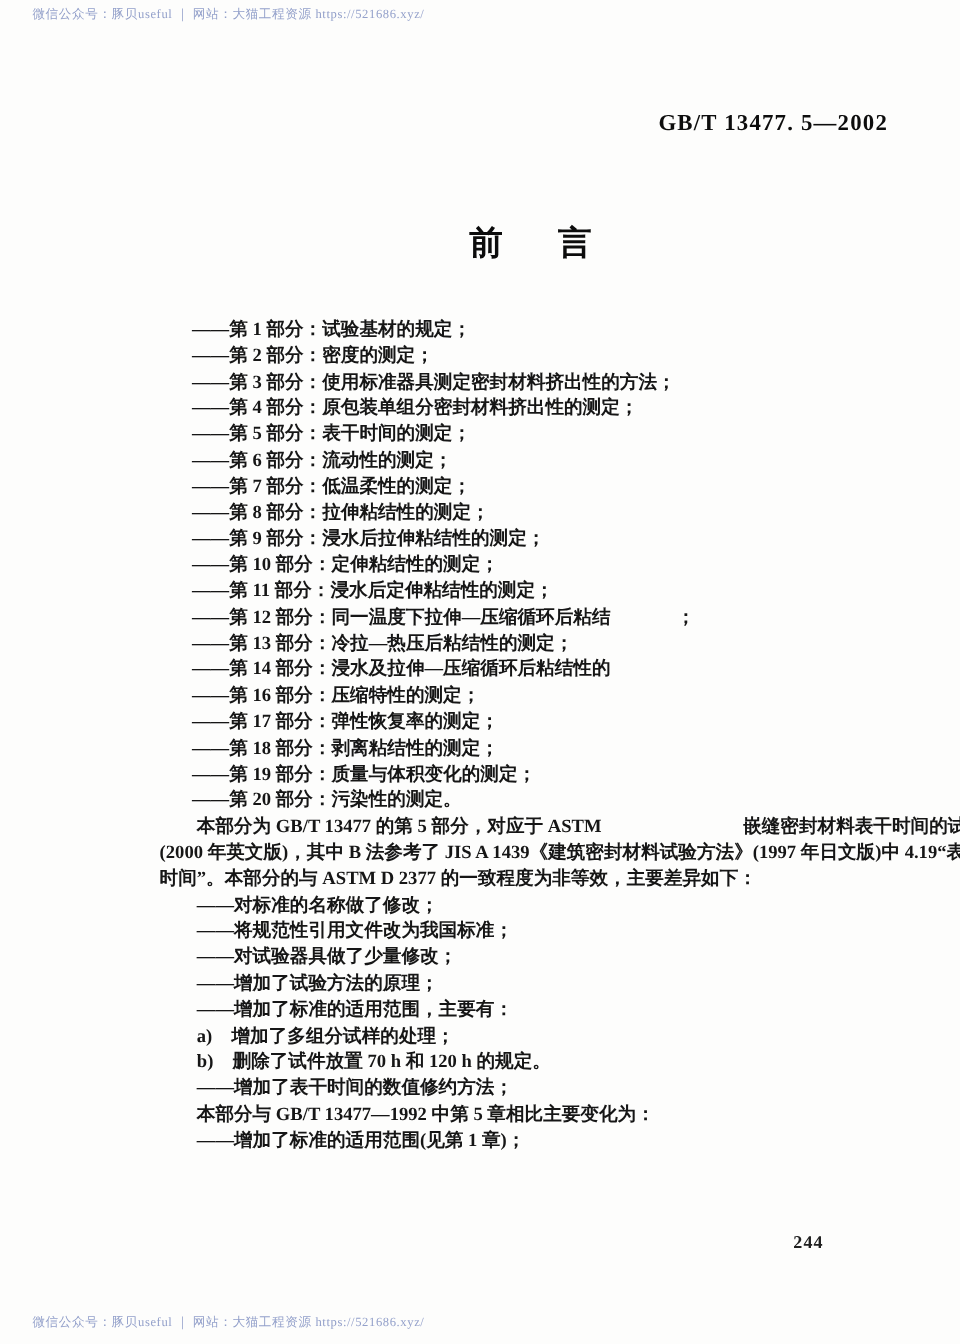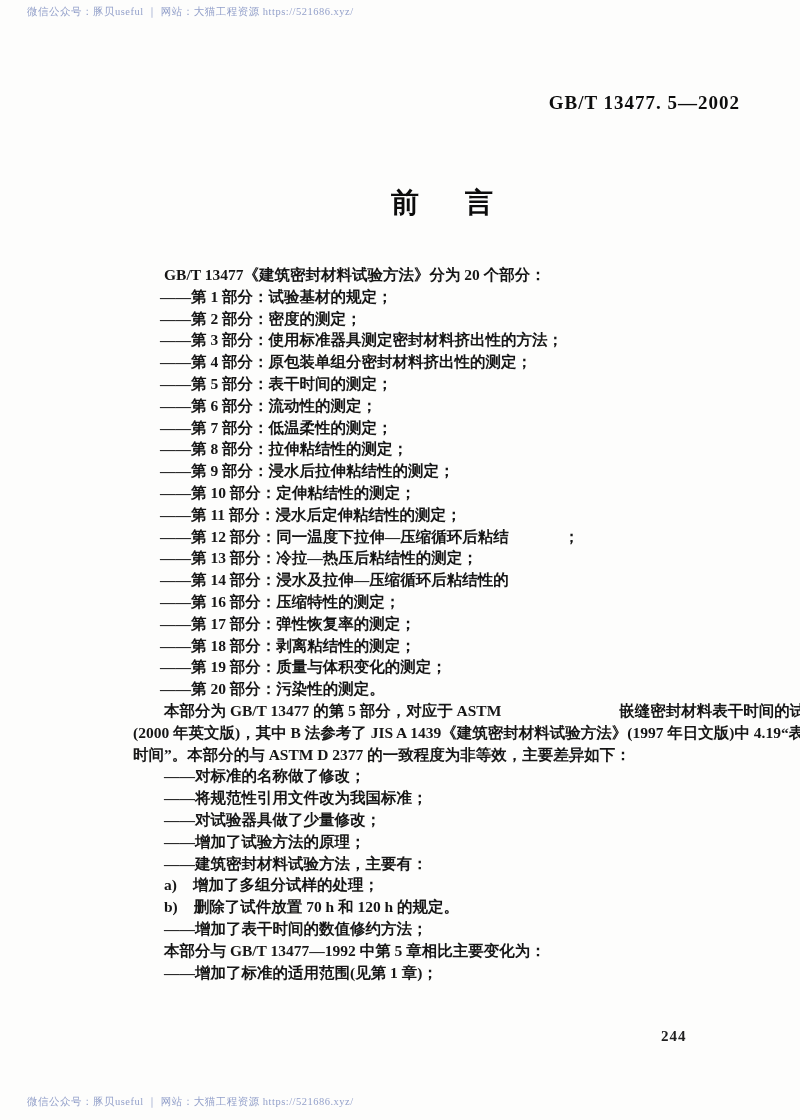--- a/index.html
+++ b/index.html
@@ -52,21 +52,20 @@
 <div class="watermark wm-top" style="color: rgb(147, 160, 202);">微信公众号：豚贝useful ｜ 网站：大猫工程资源 https://521686.xyz/</div>
 
 <div class="doc-number">GB/T 13477. 5—2002</div>
 
 <div class="page-title">
   <span>前</span>
   <span>言</span>
 </div>
 
 <div class="body-block">
-  <div class="ln indent">GB/T 13477《建筑密封材料试验方法》分为 20 个部分：</div>
 
   <div class="ln list">——第 1 部分：试验基材的规定；</div>
   <div class="ln list">——第 2 部分：密度的测定；</div>
   <div class="ln list">——第 3 部分：使用标准器具测定密封材料挤出性的方法；</div>
   <div class="ln list">——第 4 部分：原包装单组分密封材料挤出性的测定；</div>
   <div class="ln list">——第 5 部分：表干时间的测定；</div>
   <div class="ln list">——第 6 部分：流动性的测定；</div>
   <div class="ln list">——第 7 部分：低温柔性的测定；</div>
   <div class="ln list">——第 8 部分：拉伸粘结性的测定；</div>
   <div class="ln list">——第 9 部分：浸水后拉伸粘结性的测定；</div>
@@ -86,21 +85,21 @@
   <div class="ln indent">
     <span>本部分为 GB/T 13477 的第 5 部分，对应于 ASTM</span><span class="sp sp120"></span><span>嵌缝密封材料表干时间的试验方法》</span>
   </div>
   <div class="ln">(2000 年英文版)，其中 B 法参考了 JIS A 1439《建筑密封材料试验方法》(1997 年日文版)中 4.19“表干</div>
   <div class="ln">时间”。本部分的与 ASTM D 2377 的一致程度为非等效，主要差异如下：</div>
 
   <div class="ln indent">——对标准的名称做了修改；</div>
   <div class="ln indent">——将规范性引用文件改为我国标准；</div>
   <div class="ln indent">——对试验器具做了少量修改；</div>
   <div class="ln indent">——增加了试验方法的原理；</div>
-  <div class="ln indent">——建筑密封材料试验方法，主要有：</div>
+  <div class="ln indent">——增加了标准的适用范围，主要有：</div>
 
   <div class="ln indent">
     <span>a)</span><span class="sub-gap"></span><span>增加了多组分试样的处理；</span>
   </div>
   <div class="ln indent">
     <span>b)</span><span class="sub-gap"></span><span>删除了试件放置 70 h 和 120 h 的规定。</span>
   </div>
 
   <div class="ln indent">——增加了表干时间的数值修约方法；</div>
   <div class="ln indent">本部分与 GB/T 13477—1992 中第 5 章相比主要变化为：</div>

